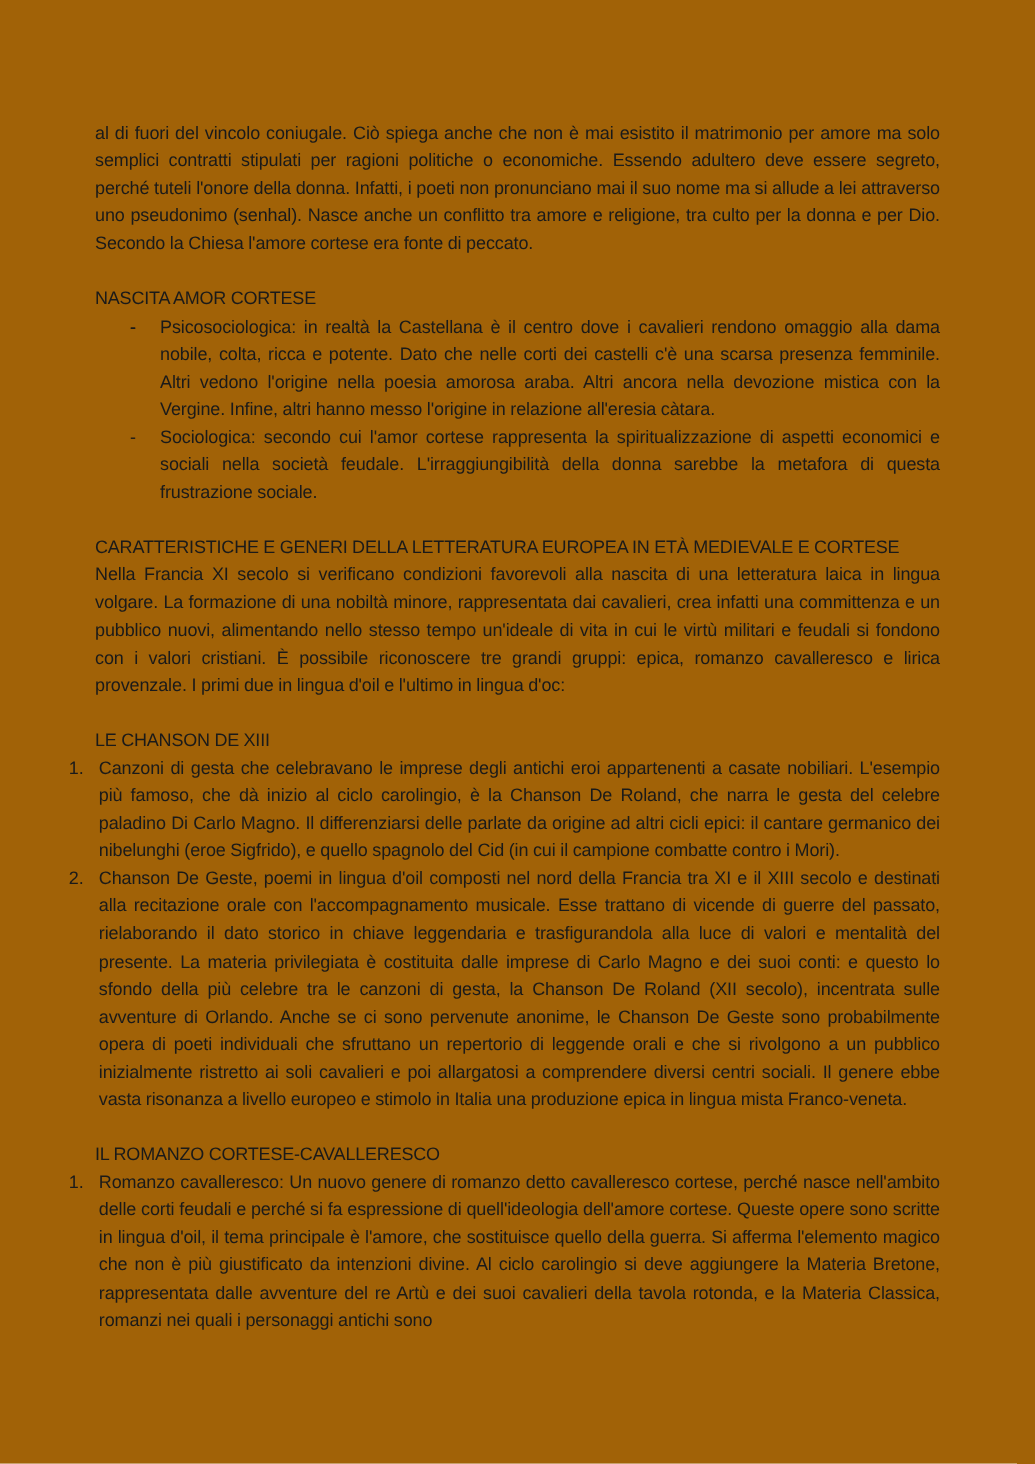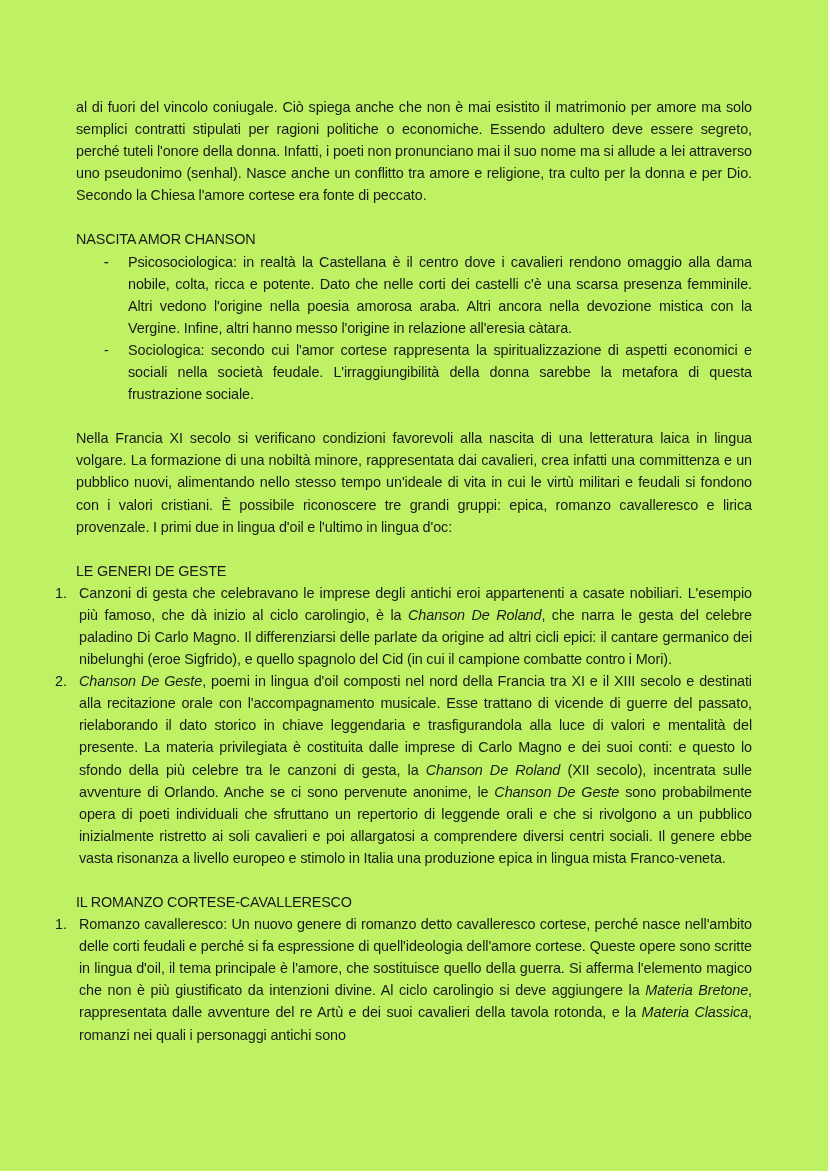--- a/index.html
+++ b/index.html
@@ -5,21 +5,21 @@
 <style>
   html, body {
     margin: 0;
     padding: 0;
     background: #ffffff;
   }
   .page {
     position: relative;
     width: 828px;
     height: 1171px;
-    background: #bef264;
+    background: #a16207;
     box-sizing: border-box;
     overflow: hidden;
     font-family: "Liberation Sans", sans-serif;
     color: #1a1a1a;
   }
   .content {
     position: absolute;
     left: 76px;
     top: 96px;
     width: 676px;
@@ -94,58 +94,58 @@
   ol.num-list > li .marker {
     position: absolute;
     left: 0px;
     top: 0;
     width: 20px;
     text-align: left;
     font-size: 14.4px;
     line-height: 22.1px;
   }
   i, .it {
-    font-style: italic;
   }
 </style>
 </head>
 <body>
 
 <div class="page">
   <div class="content">
 
     <p class="para last-natural">al di fuori del vincolo coniugale. Ciò spiega anche che non è mai esistito il matrimonio per amore ma solo semplici contratti stipulati per ragioni politiche o economiche. Essendo adultero deve essere segreto, perché tuteli l'onore della donna. Infatti, i poeti non pronunciano mai il suo nome ma si allude a lei attraverso uno pseudonimo (senhal). Nasce anche un conflitto tra amore e religione, tra culto per la donna e per Dio. Secondo la Chiesa l'amore cortese era fonte di peccato.</p>
 
     <div class="gap"></div>
 
-    <div class="heading">NASCITA AMOR CHANSON</div>
+    <div class="heading">NASCITA AMOR CORTESE</div>
 
 
     <ul class="dash-list">
       <li>
         <span class="marker">-</span>
       </li>
       <li>
         <span class="marker">-</span>
         <span class="li-text">Psicosociologica: in realtà la Castellana è il centro dove i cavalieri rendono omaggio alla dama nobile, colta, ricca e potente. Dato che nelle corti dei castelli c'è una scarsa presenza femminile. Altri vedono l'origine nella poesia amorosa araba. Altri ancora nella devozione mistica con la Vergine. Infine, altri hanno messo l'origine in relazione all'eresia càtara.</span>
       </li>
       <li>
         <span class="marker">-</span>
         <span class="li-text">Sociologica: secondo cui l'amor cortese rappresenta la spiritualizzazione di aspetti economici e sociali nella società feudale. L'irraggiungibilità della donna sarebbe la metafora di questa frustrazione sociale.</span>
       </li>
     </ul>
 
     <div class="gap"></div>
 
+    <div class="heading">CARATTERISTICHE E GENERI DELLA LETTERATURA EUROPEA IN ETÀ MEDIEVALE E CORTESE</div>
 
     <p class="para last-natural">Nella Francia XI secolo si verificano condizioni favorevoli alla nascita di una letteratura laica in lingua volgare. La formazione di una nobiltà minore, rappresentata dai cavalieri, crea infatti una committenza e un pubblico nuovi, alimentando nello stesso tempo un'ideale di vita in cui le virtù militari e feudali si fondono con i valori cristiani. È possibile riconoscere tre grandi gruppi: epica, romanzo cavalleresco e lirica provenzale. I primi due in lingua d'oil e l'ultimo in lingua d'oc:</p>
 
     <div class="gap"></div>
 
-    <div class="heading">LE GENERI DE GESTE</div>
+    <div class="heading">LE CHANSON DE XIII</div>
 
     <ol class="num-list">
       <li>
         <span class="marker">1.</span>
         <span class="li-text"><span>Canzoni di gesta che celebravano le imprese degli antichi eroi appartenenti a casate nobiliari. L'esempio più famoso, che dà inizio al ciclo carolingio, è la </span><span class="it">Chanson De Roland</span><span>, che narra le gesta del celebre paladino Di Carlo Magno. Il differenziarsi delle parlate da origine ad altri cicli epici: il cantare germanico dei nibelunghi (eroe Sigfrido), e quello spagnolo del Cid (in cui il campione combatte contro i Mori).</span></span>
       </li>
       <li>
         <span class="marker">2.</span>
         <span class="li-text"><span class="it">Chanson De Geste</span><span>, poemi in lingua d'oil composti nel nord della Francia tra XI e il XIII secolo e destinati alla recitazione orale con l'accompagnamento musicale. Esse trattano di vicende di guerre del passato, rielaborando il dato storico in chiave leggendaria e trasfigurandola alla luce di valori e mentalità del presente. La materia privilegiata è costituita dalle imprese di Carlo Magno e dei suoi conti: e questo lo sfondo della più celebre tra le canzoni di gesta, la </span><span class="it">Chanson De Roland</span><span> (XII secolo), incentrata sulle avventure di Orlando. Anche se ci sono pervenute anonime, le </span><span class="it">Chanson De Geste</span><span> sono probabilmente opera di poeti individuali che sfruttano un repertorio di leggende orali e che si rivolgono a un pubblico inizialmente ristretto ai soli cavalieri e poi allargatosi a comprendere diversi centri sociali. Il genere ebbe vasta risonanza a livello europeo e stimolo in Italia una produzione epica in lingua mista Franco-veneta.</span></span>
       </li>

